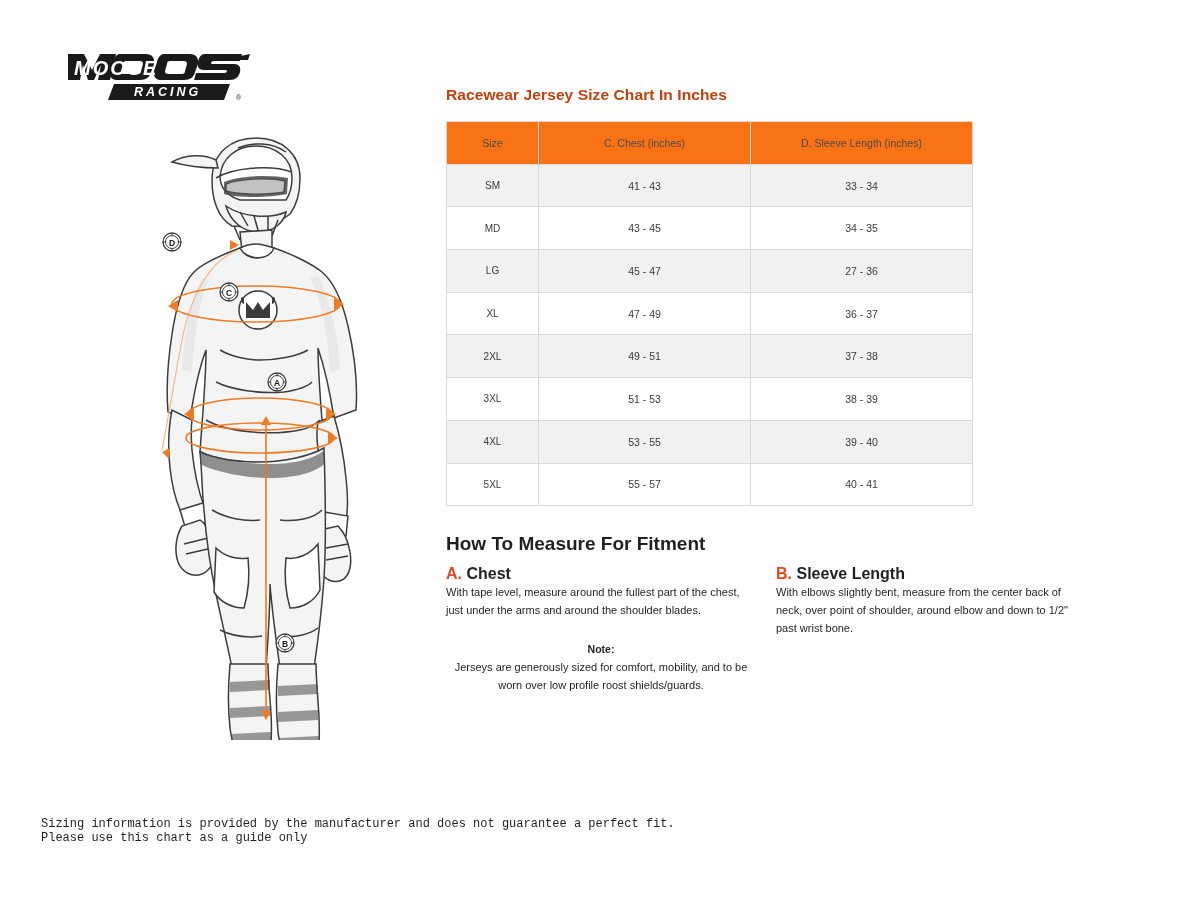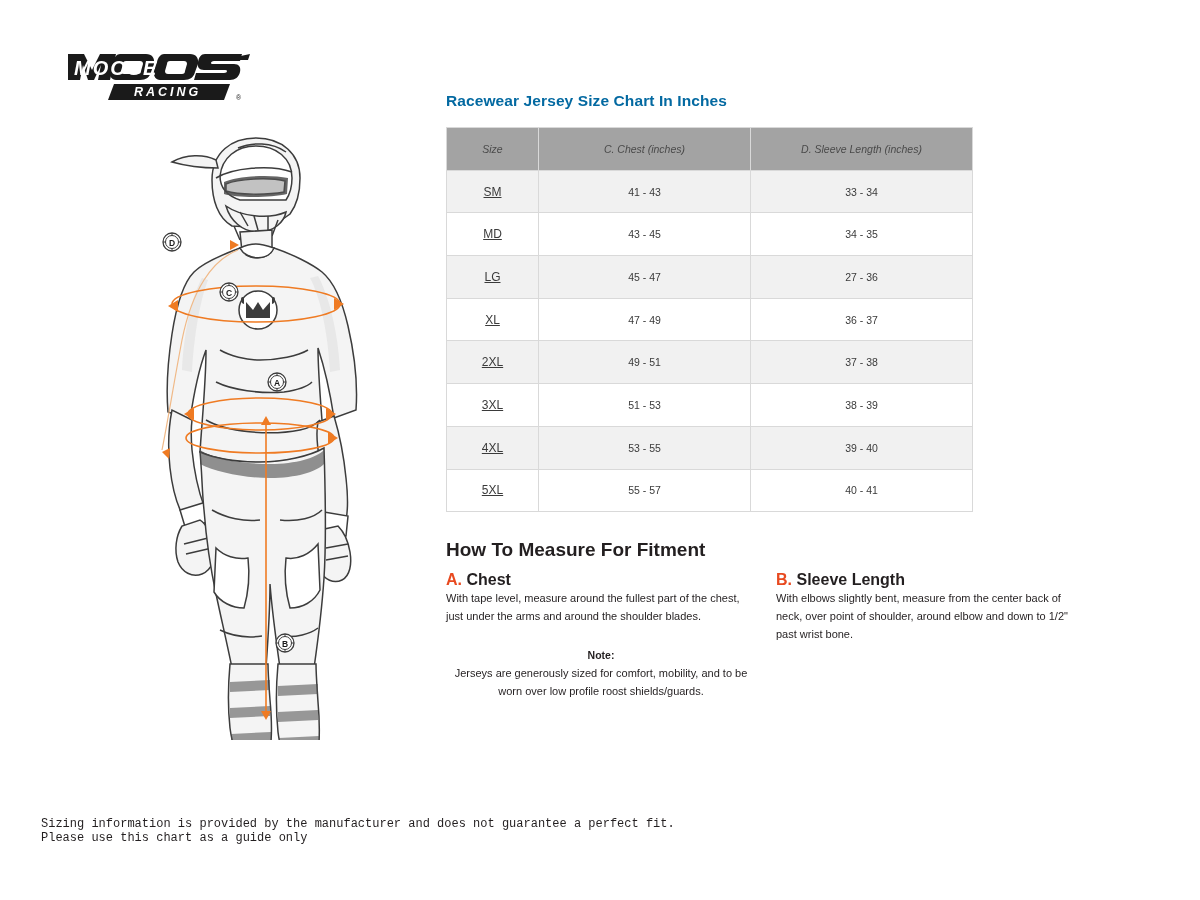--- a/index.html
+++ b/index.html
@@ -39,22 +39,22 @@
   .content {
     position: absolute;
     left: 446px;
     top: 86px;
     width: 700px;
   }
   .chart-title {
     font-size: 15.5px;
     font-weight: bold;
     letter-spacing: 0.1px;
-    margin: 6px 0 17px 0;
-    color: #0369a1;
+    margin: 0 0 17px 0;
+    color: #c2410c;
   }
   table.size-chart {
     border-collapse: collapse;
     width: 526px;
     table-layout: fixed;
   }
   table.size-chart th,
   table.size-chart td {
     border: 1px solid #d9d9d9;
     text-align: center;
@@ -70,24 +70,23 @@
   table.size-chart col.c1 { width: 92px; }
   table.size-chart col.c2 { width: 212px; }
   table.size-chart col.c3 { width: 222px; }
   table.size-chart tbody tr:nth-child(odd) td {
     background: #f1f1f1;
   }
   table.size-chart tbody tr:nth-child(even) td {
     background: #ffffff;
   }
   table.size-chart thead th {
-    background: #a3a3a3;
-    font-style: italic;
-  }
-  table.size-chart td.sizecell { font-size: 12px; text-decoration: underline; }
+    background: #f97316;
+  }
+  table.size-chart td.sizecell { font-size: 10px; }
 
   
   .measure-title {
     font-size: 19px;
     font-weight: bold;
     margin: 27px 0 10px 0;
   }
   .measure-cols {
     position: relative;
     width: 700px;

